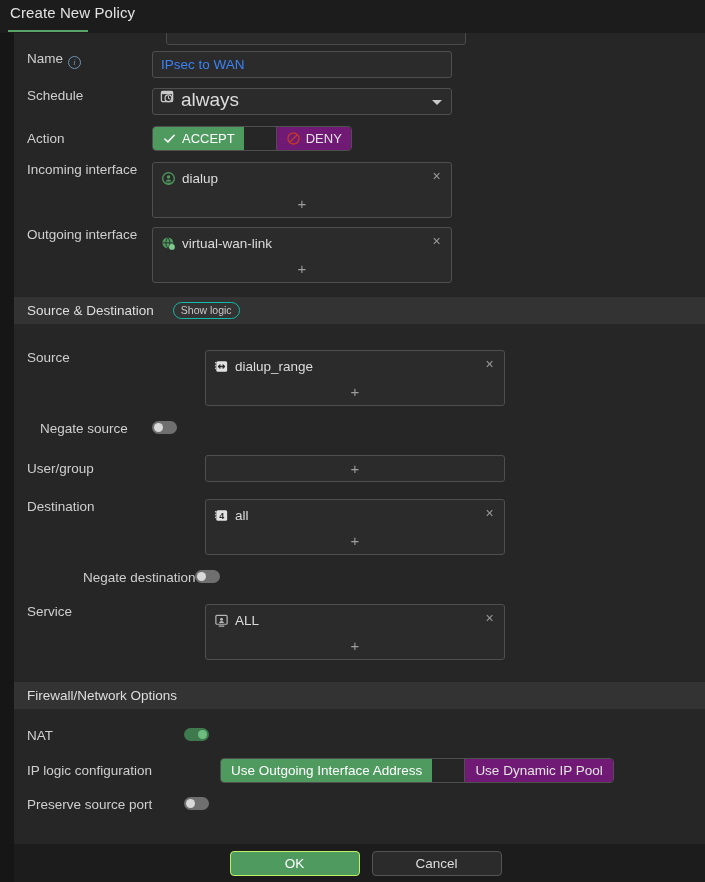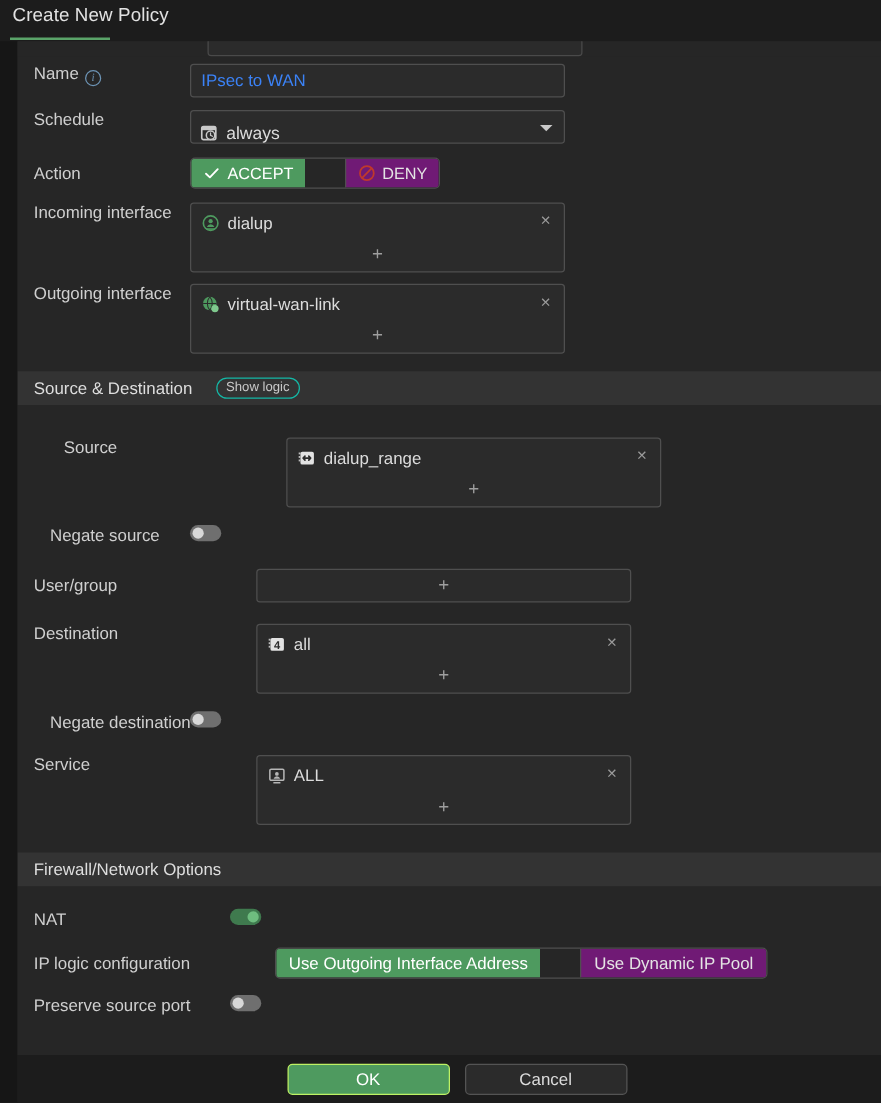--- a/index.html
+++ b/index.html
@@ -101,23 +101,23 @@
   }
 
   
   .select-box {
     position: relative;
     width: 300px; height: 27px;
     background: #2b2b2b;
     border: 1px solid #4f4f4f;
     border-radius: 3px;
     display: flex;
-    align-items: flex-end;
+    align-items: flex-start;
     padding-left: 7px;
-    font-size: 14px;
+    font-size: 19px;
     color: #dcdcdc;
   }
   .select-box .caret {
     position: absolute; right: 9px; top: 11px;
     width: 0; height: 0;
     border-left: 5px solid transparent;
     border-right: 5px solid transparent;
     border-top: 5px solid #c9c9c9;
   }
 
@@ -372,21 +372,21 @@
           <div class="plus">+</div>
         </div>
       </div>
     </div>
 
     <div class="section" style="margin-top:14px;">
       <span class="sec-title">Source &amp; Destination</span>
       <span class="pill">Show logic</span>
     </div>
 
-    <div class="row" style="margin-top:26px;margin-left:24px;">
+    <div class="row" style="margin-top:26px;">
       <div class="label">Source</div>
       <div class="field" style="padding-left:53px;">
         <div class="msel">
           <div class="chip">
             <span>
               <svg class="ico" viewBox="0 0 16 16">
                 <rect x="2.5" y="2.5" width="11.5" height="11" rx="1.6" fill="#e2e2e2"></rect>
                 <rect x="1" y="3.2" width="1.5" height="1.6" fill="#bdbdbd"></rect>
                 <rect x="1" y="6.2" width="1.5" height="1.6" fill="#bdbdbd"></rect>
                 <rect x="1" y="9.2" width="1.5" height="1.6" fill="#bdbdbd"></rect>
@@ -432,21 +432,21 @@
               </svg>
             </span>
             <span>all</span>
           </div>
           <div class="clear">×</div>
           <div class="plus">+</div>
         </div>
       </div>
     </div>
 
-    <div class="row" style="margin-top:14px; align-items:center;">
+    <div class="row" style="margin-top:14px; align-items:center;padding-left:43px;">
       <div class="label indent">Negate destination</div>
       <div class="field">
         <span class="toggle"><span class="knob"></span></span>
       </div>
     </div>
 
     <div class="row" style="margin-top:17px;">
       <div class="label">Service</div>
       <div class="field" style="padding-left:53px;">
         <div class="msel">

